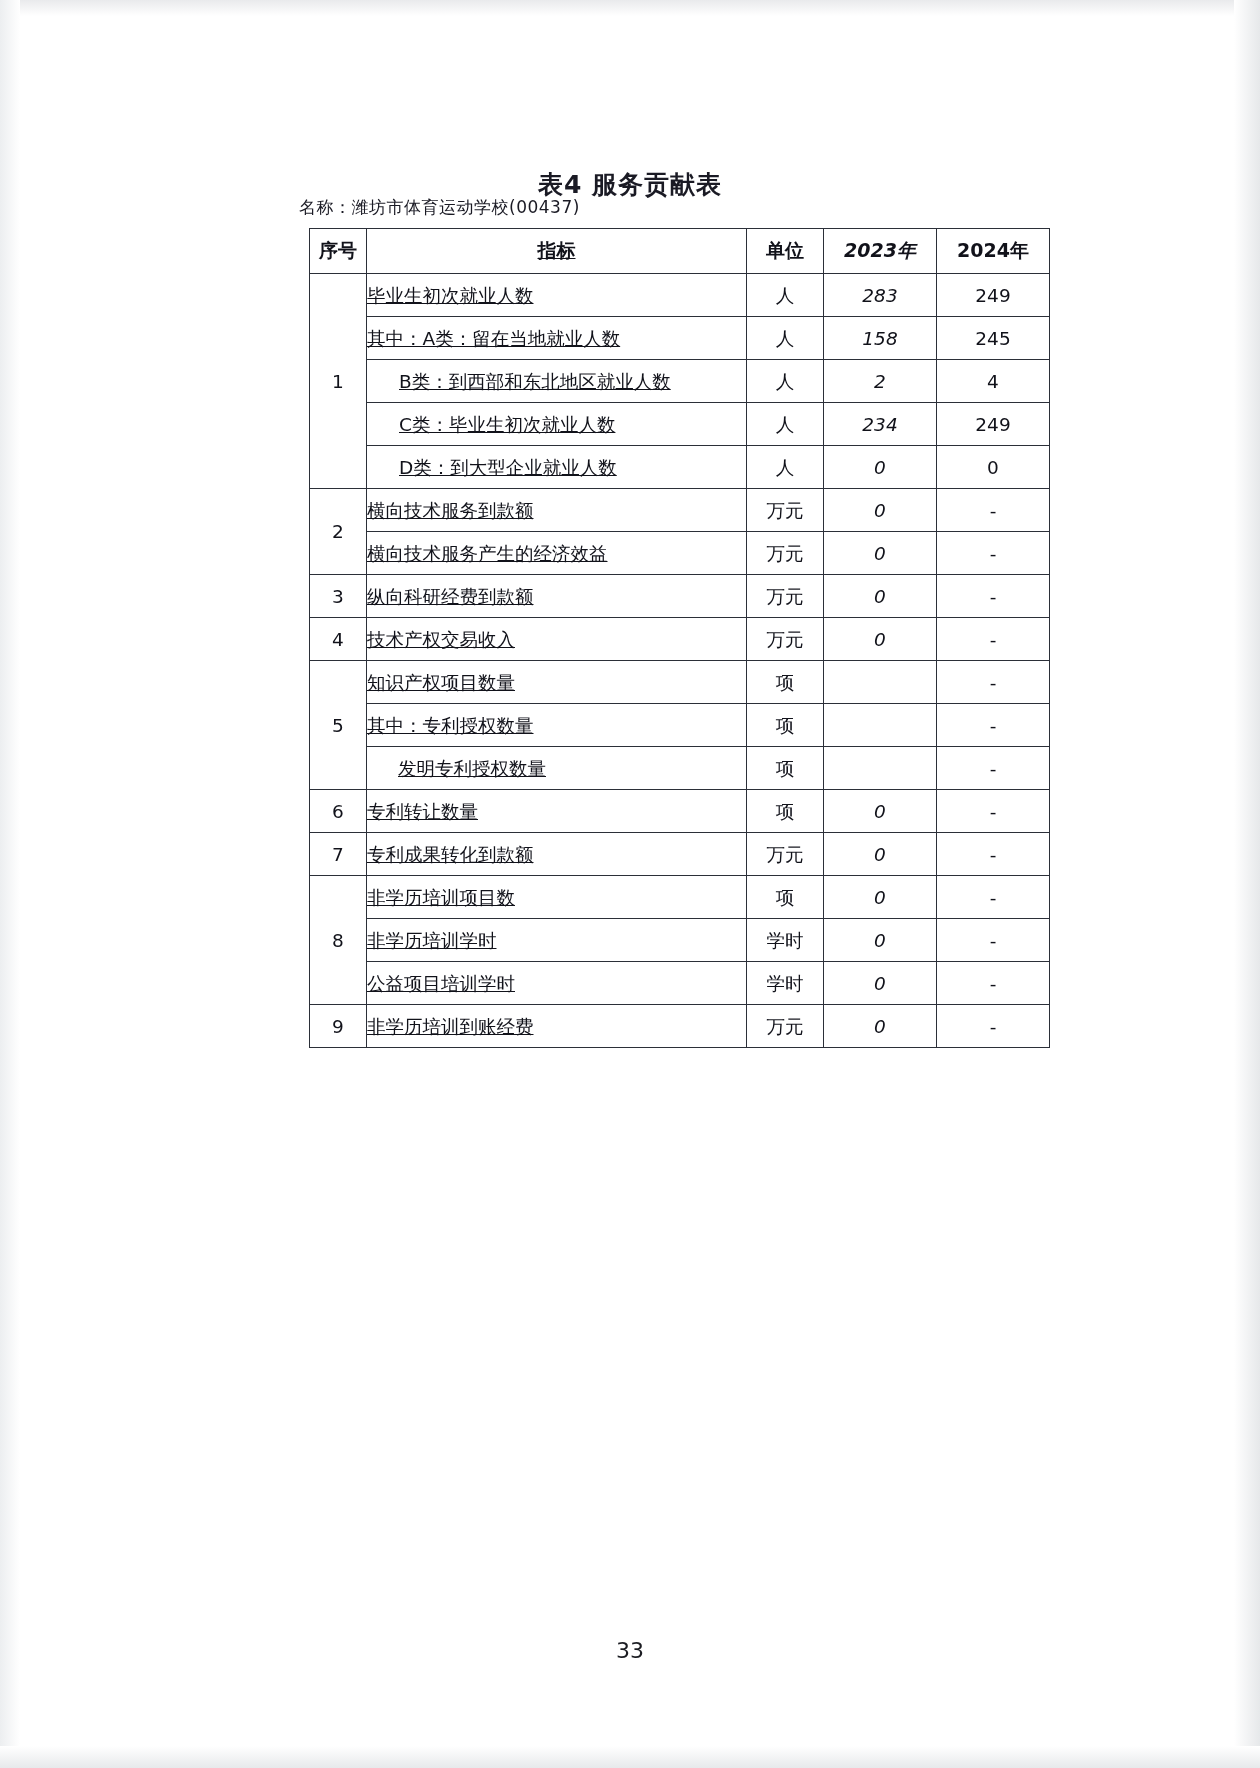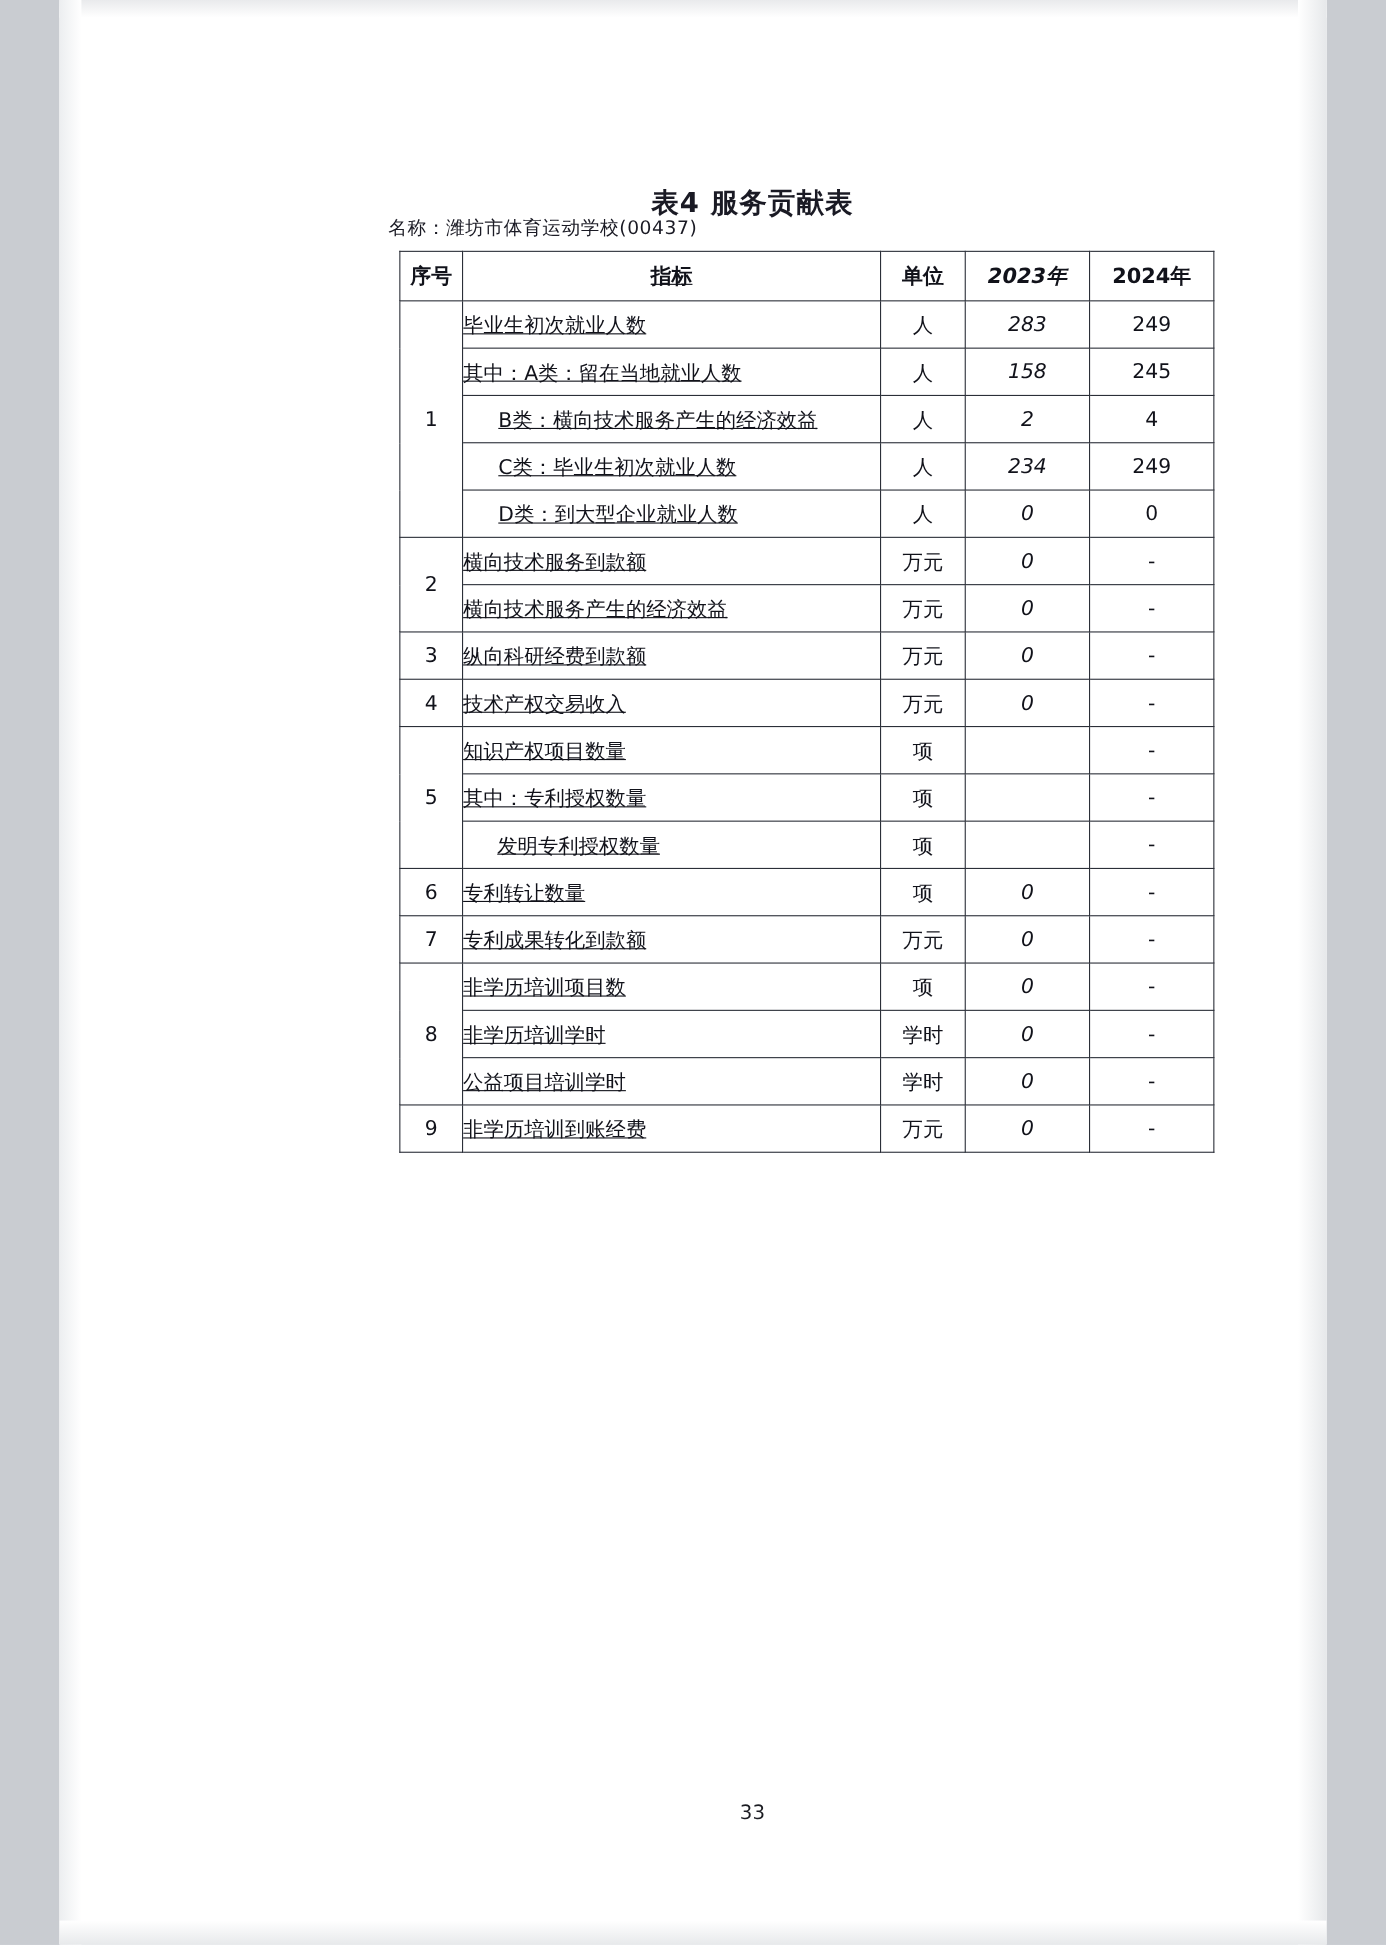--- a/index.html
+++ b/index.html
@@ -5,21 +5,21 @@
   html, body {
     margin: 0;
     padding: 0;
     background: #c9ccd1;
   }
   body {
     font-family: "DejaVu Sans", "Liberation Sans", sans-serif;
   }
   .page {
     position: relative;
-    width: 1152px;
+    width: 1260px;
     height: 1768px;
     background: #ffffff;
     margin: 0 auto;
     overflow: hidden;
     box-sizing: border-box;
   }
   
   .scan-edge-top {
     position: absolute;
     top: 0; left: 0; right: 0; height: 16px;
@@ -104,21 +104,21 @@
   td.ind.indent2 { padding-left: 31px; }
   td.num { text-align: center; }
   td.no  { text-align: center; }
 
   .page-number {
     position: absolute;
     left: 0;
     top: 1638px;
     width: 1260px;
     text-align: center;
-    font-size: 18px;
+    font-size: 22px;
     color: #1b1c22;
   }
 </style>
 </head>
 <body>
 
 <div class="page">
   <div class="scan-edge-top"></div>
   <div class="scan-edge-left"></div>
   <div class="scan-edge-right"></div>
@@ -146,21 +146,21 @@
             <td class="col-y1 num">283</td>
             <td class="col-y2 num">249</td>
           </tr>
           <tr>
             <td class="col-ind ind">其中：A类：留在当地就业人数</td>
             <td class="col-unit num">人</td>
             <td class="col-y1 num">158</td>
             <td class="col-y2 num">245</td>
           </tr>
           <tr>
-            <td class="col-ind ind indent1">B类：横向技术服务产生的经济效益</td>
+            <td class="col-ind ind indent1">B类：到西部和东北地区就业人数</td>
             <td class="col-unit num">人</td>
             <td class="col-y1 num">2</td>
             <td class="col-y2 num">4</td>
           </tr>
           <tr>
             <td class="col-ind ind indent1">C类：毕业生初次就业人数</td>
             <td class="col-unit num">人</td>
             <td class="col-y1 num">234</td>
             <td class="col-y2 num">249</td>
           </tr>

